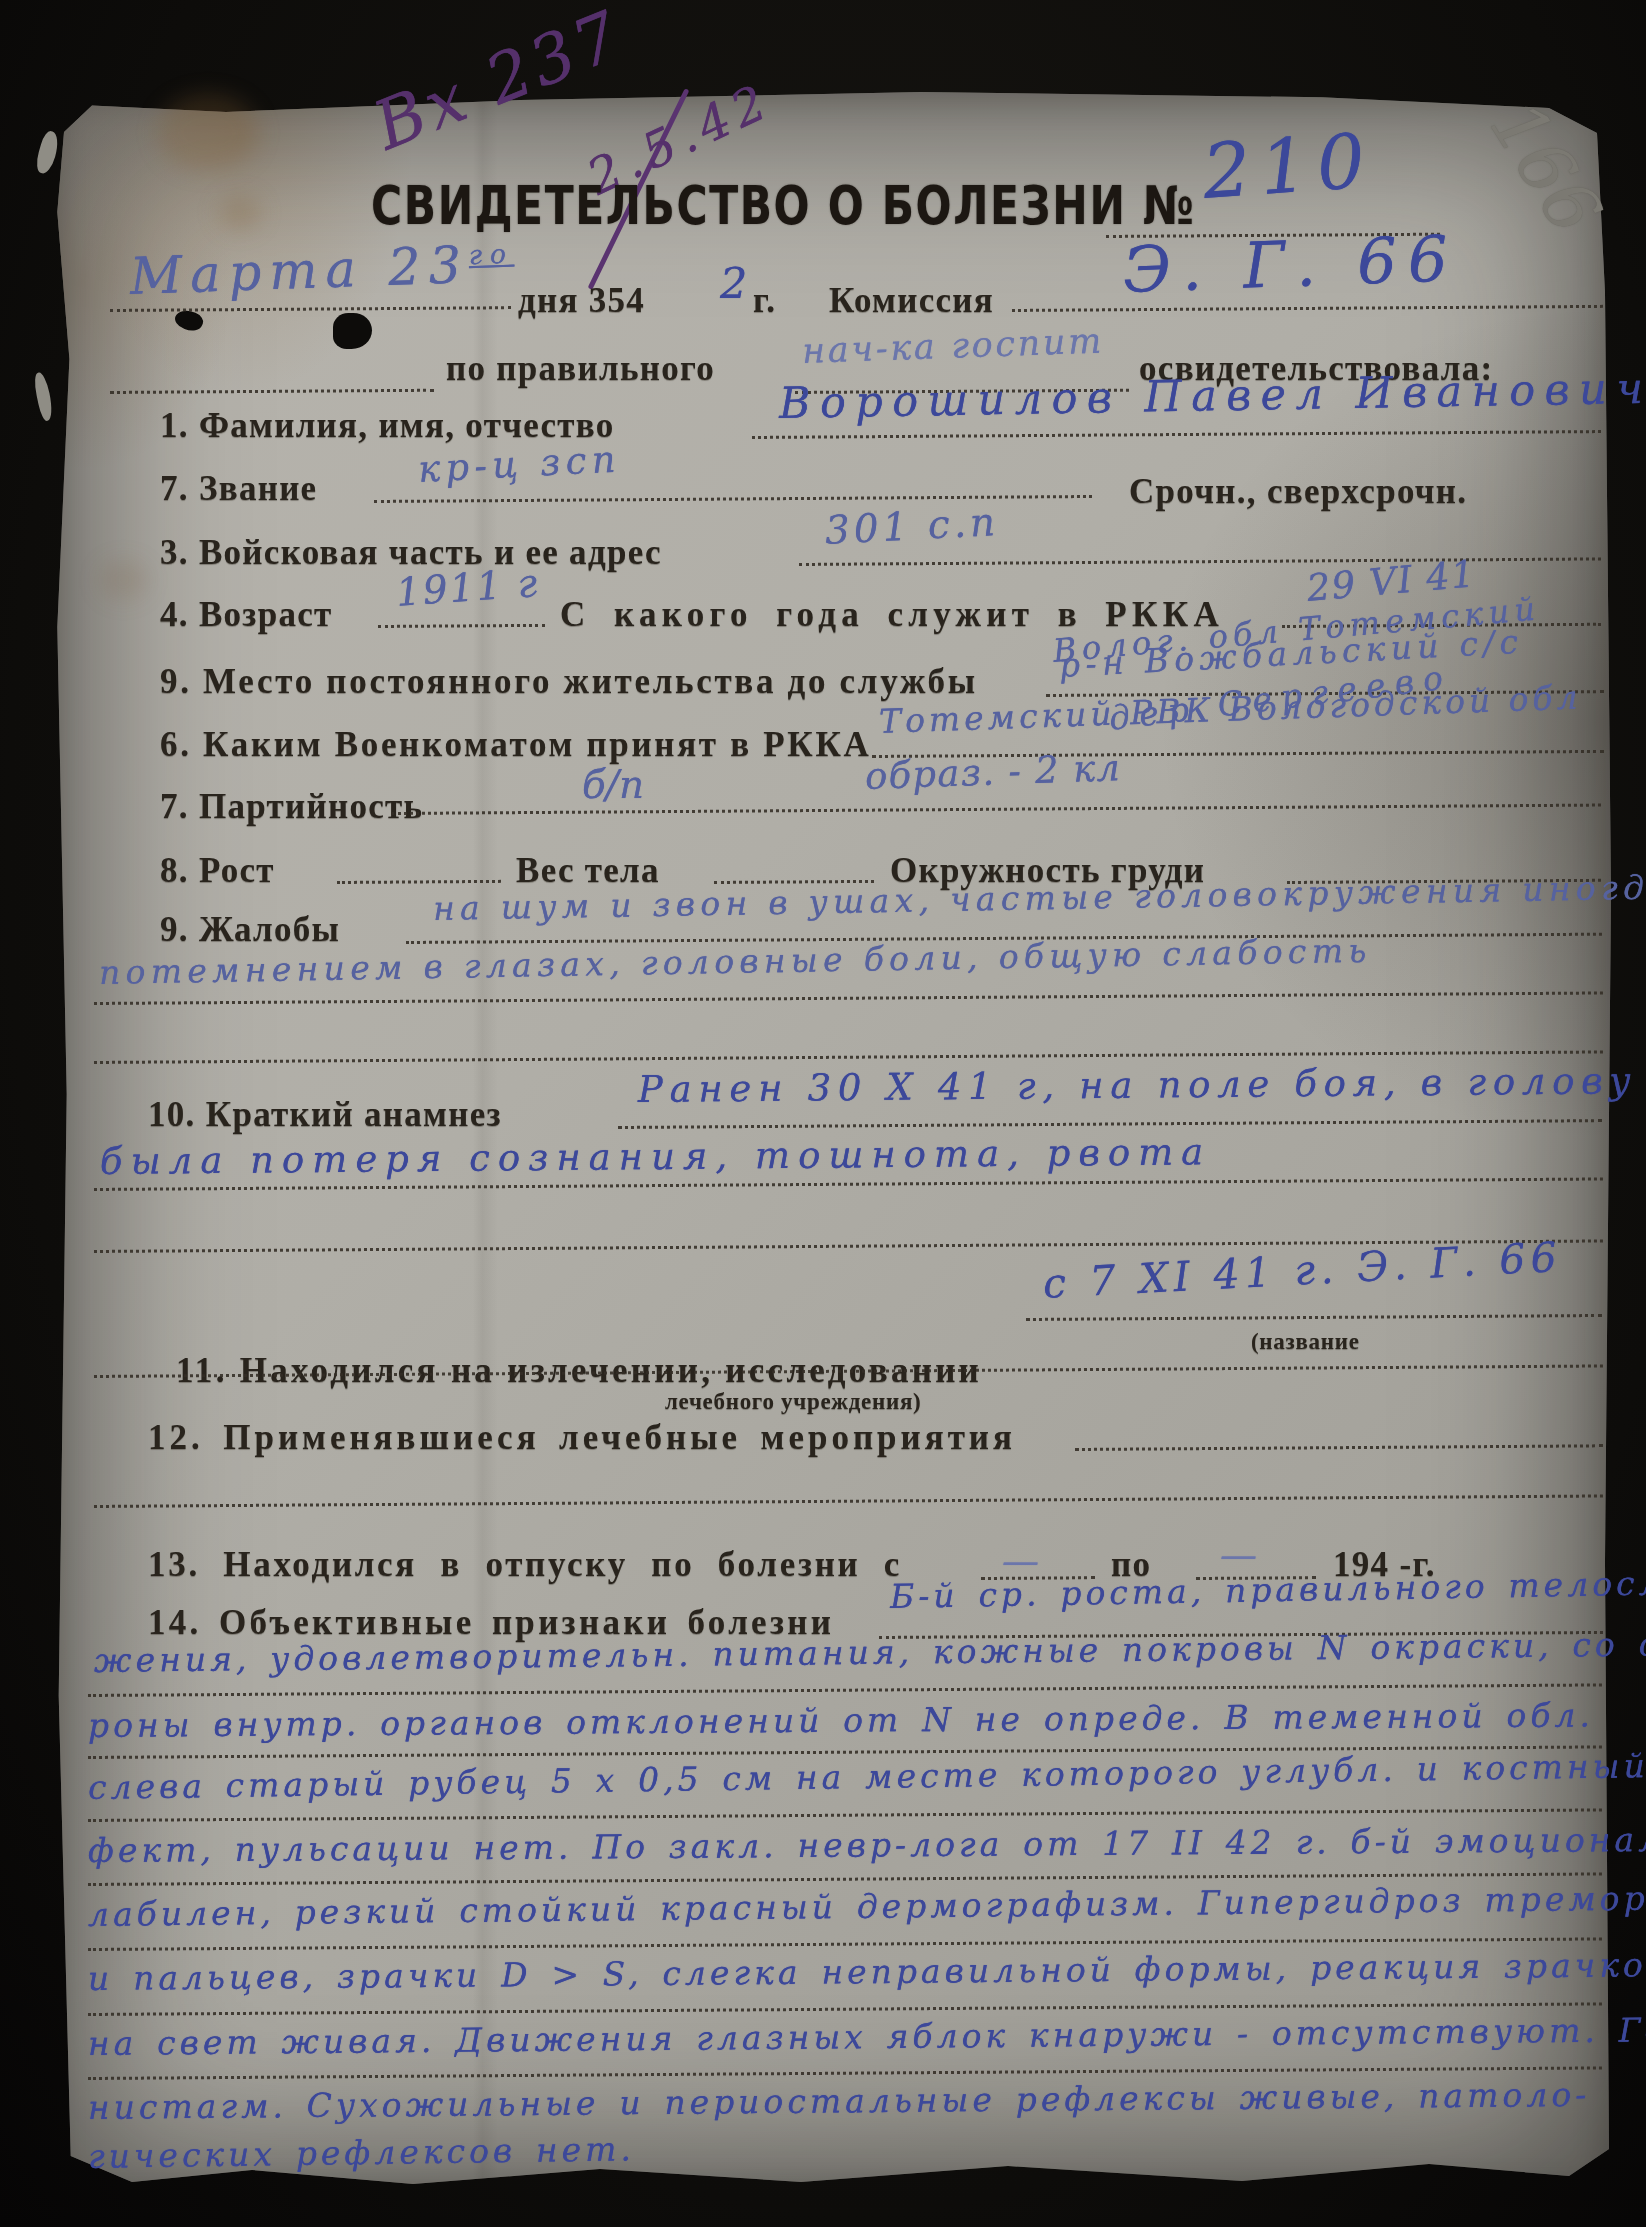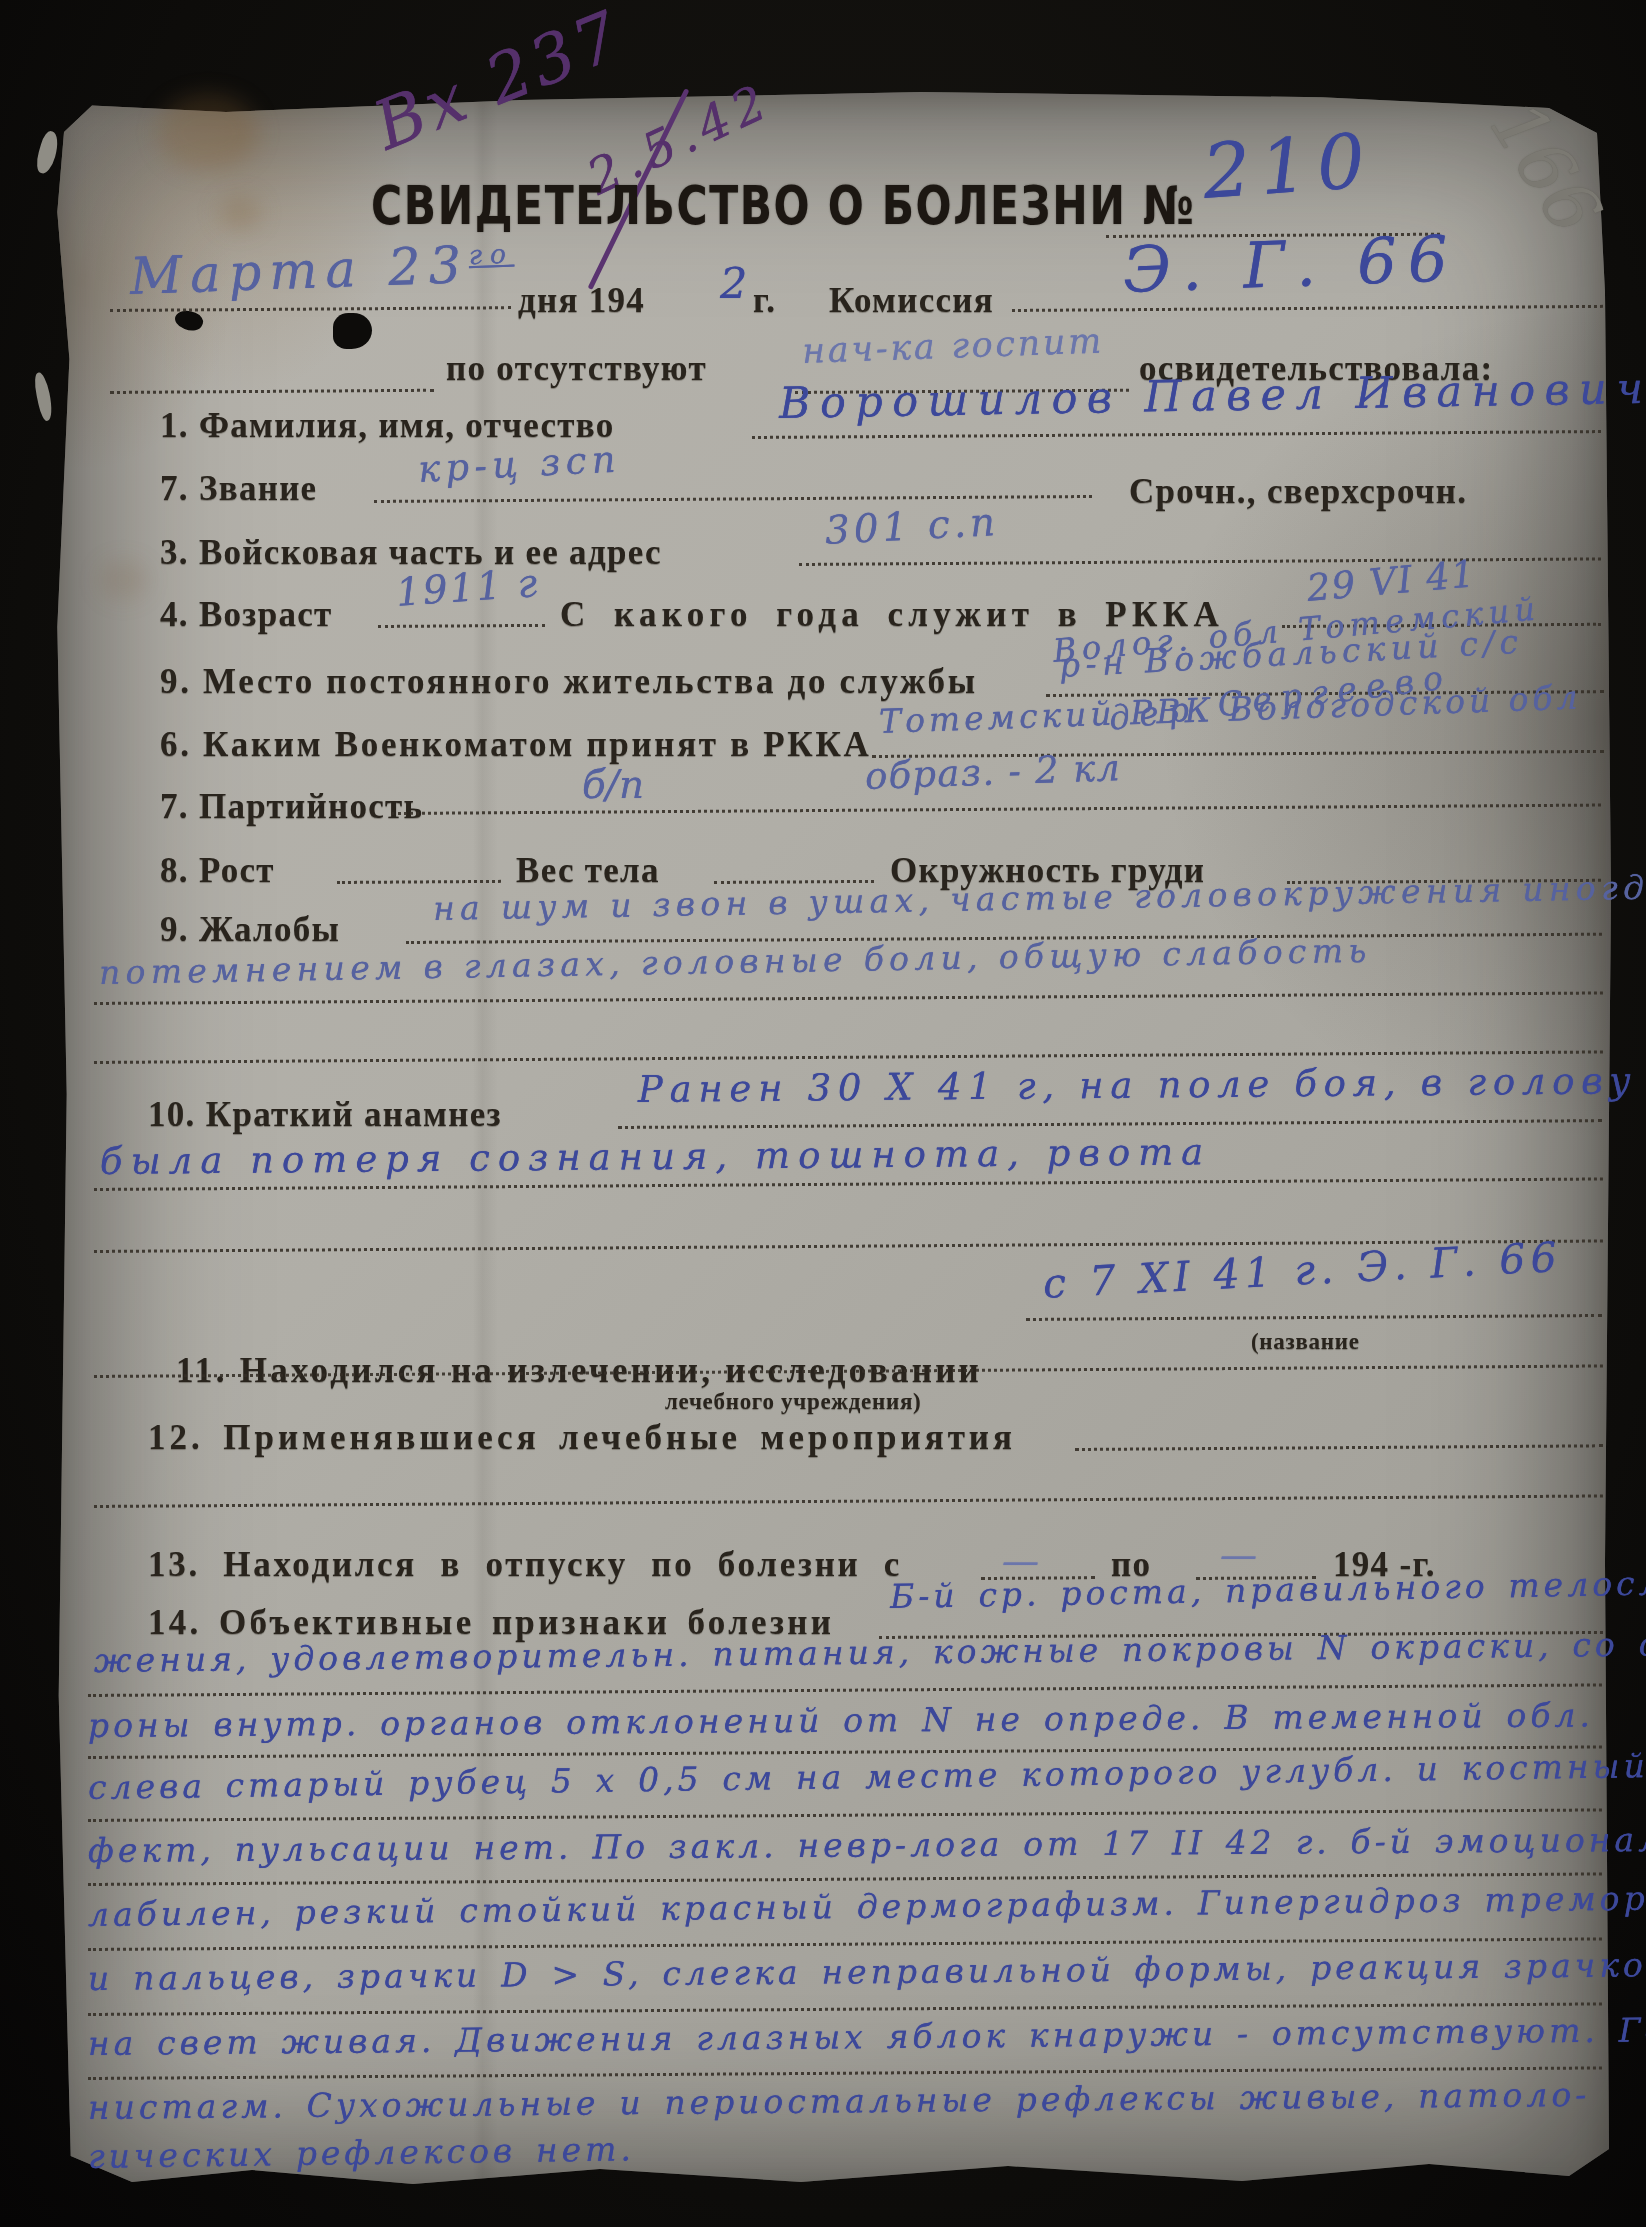--- a/index.html
+++ b/index.html
@@ -183,29 +183,29 @@
 <div id="slash"></div>
 <div class="hw purple" id="h-date2">2.5.42</div>
 <div class="hw pencil" id="h-166">166</div>
 
 <div class="pt title" id="t-title">СВИДЕТЕЛЬСТВО О БОЛЕЗНИ №</div>
 <div class="hw ink1" id="h-210">210</div>
 <div class="dl" id="d-num"></div>
 
 <div class="hw ink2" id="h-marta"><span>Марта 23</span><sup>го</sup></div>
 <div class="dl" id="d-date"></div>
-<div class="pt" id="t-dnya">дня 194</div>
+<div class="pt" id="t-dnya">дня 354</div>
 <div class="hw ink1" id="h-year2">2</div>
 <div class="pt" id="t-g">г.</div>
 <div class="pt" id="t-kom">Комиссия</div>
 <div class="dl" id="d-kom"></div>
 <div class="hw ink1" id="h-eg66">Э. Г. 66</div>
 
 <div class="dl" id="d-po1"></div>
-<div class="pt" id="t-po">по отсутствуют</div>
+<div class="pt" id="t-po">по правильного</div>
 <div class="hw ink3" id="h-order">нач-ка госпит</div>
 <div class="dl" id="d-po2"></div>
 <div class="pt" id="t-osv">освидетельствовала:</div>
 
 <div class="pt" id="t-f1">1. Фамилия, имя, отчество</div>
 <div class="hw ink1" id="h-f1">Ворошилов Павел Иванович</div>
 <div class="dl" id="d-f1"></div>
 
 <div class="pt" id="t-f2">7. Звание</div>
 <div class="hw ink2" id="h-f2">кр-ц  зсп</div>

